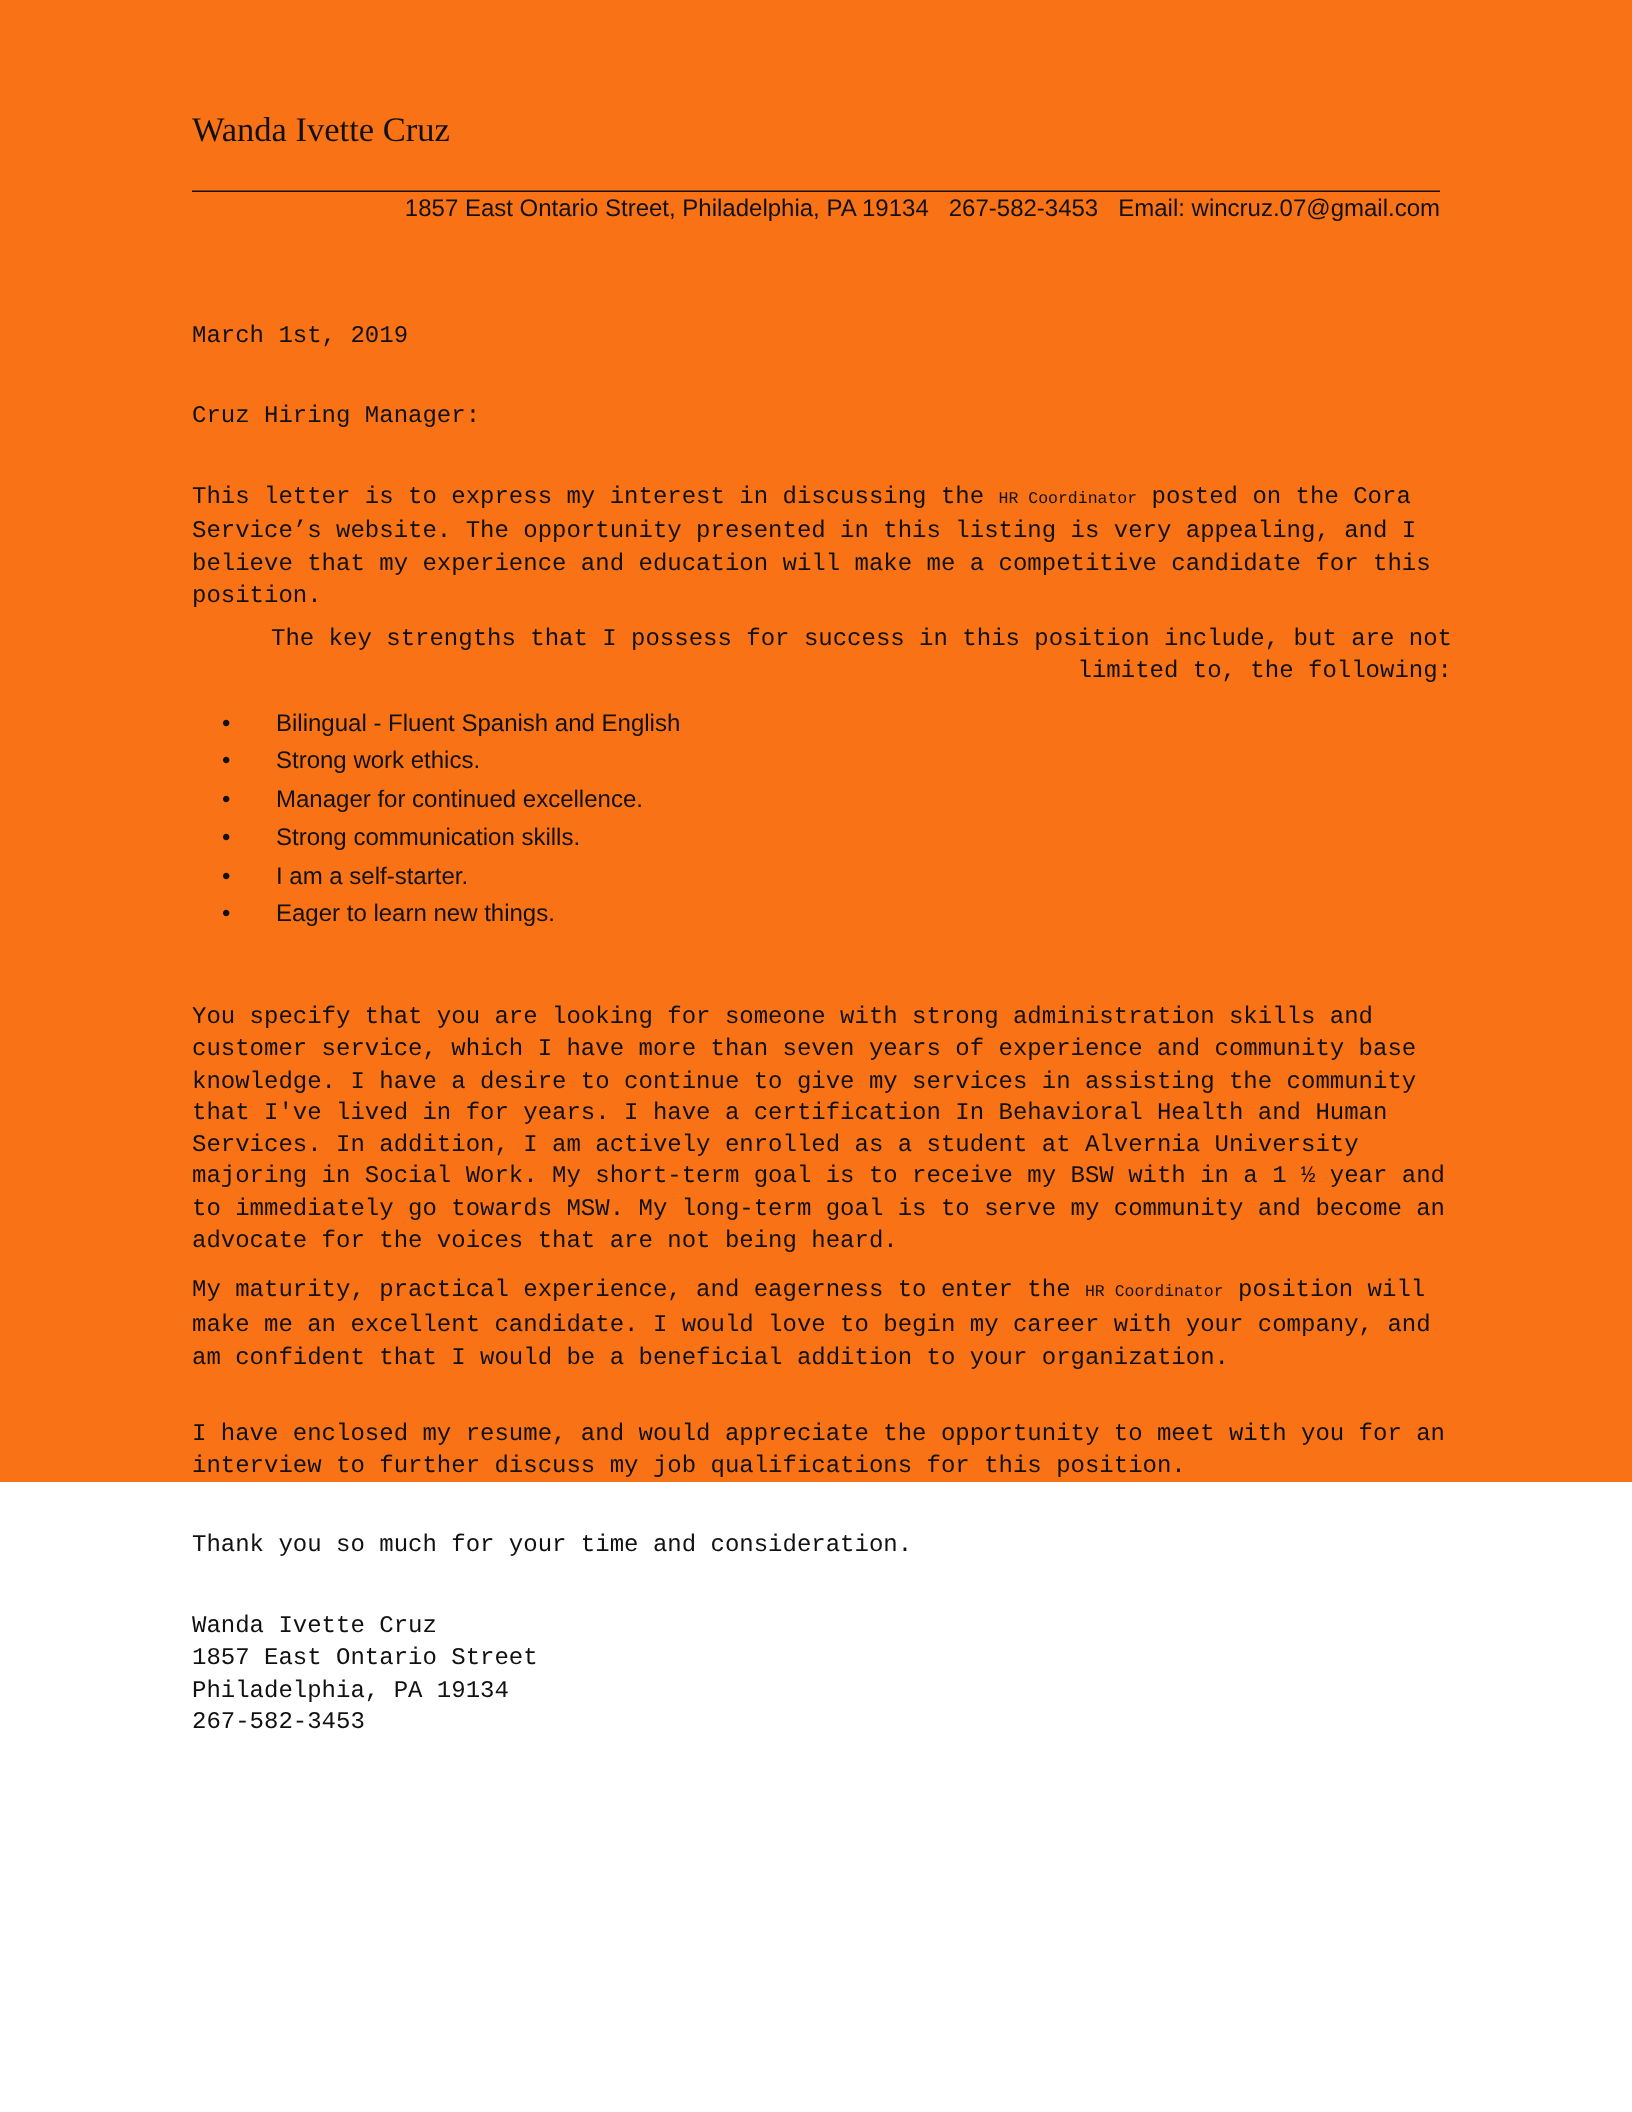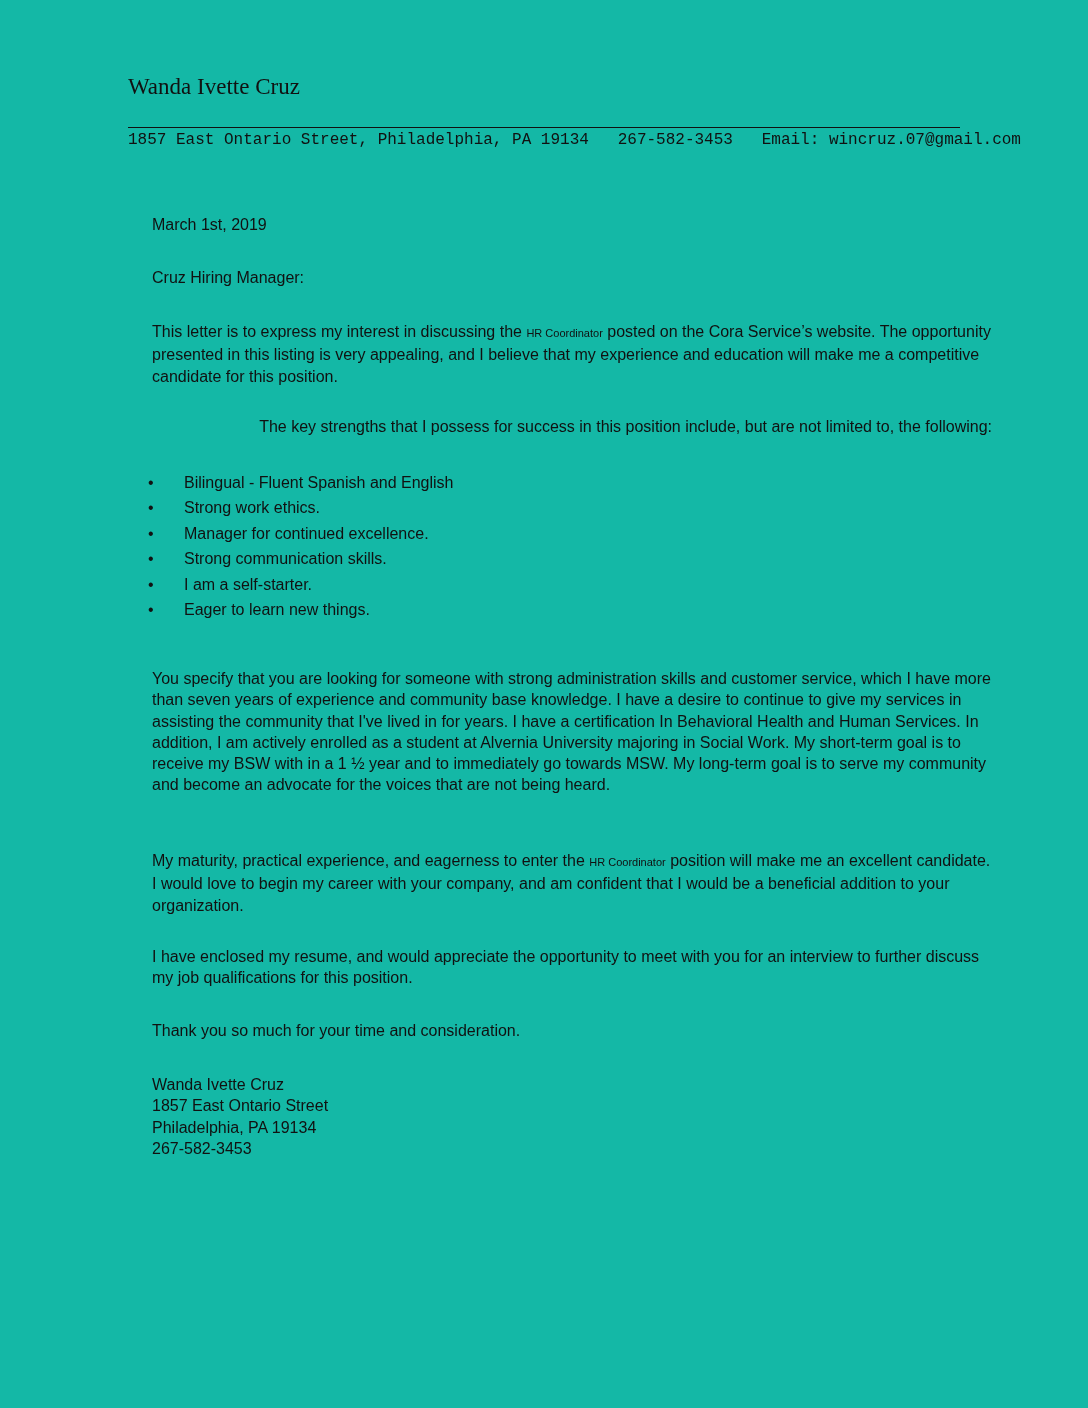--- a/index.html
+++ b/index.html
@@ -1,29 +1,29 @@
 <!DOCTYPE html>
 <html><head>
   <meta charset="utf-8">
   <style>
     html, body { margin: 0; padding: 0; background: #ffffff; }
     body { width: 1088px; height: 1408px; position: relative; color: #111; overflow: hidden; }
-    .page { position: absolute; left: 0; top: 0; width: 1088px; height: 1408px; background: #14b8a6; }
+    .page { position: absolute; left: 0; top: 0; width: 1088px; height: 988px; background: #f97316; }
     .name {
       position: absolute; left: 128px; top: 74px;
       font-family: "Liberation Serif", serif; font-size: 23px; color: #111;
     }
     .rule { position: absolute; left: 128px; top: 127px; width: 832px; height: 1px; background: #111; }
     .contact {
-      position: absolute; left: 128px; top: 131px; width: 832px; text-align: left;
-      font-family: Liberation Mono, monospace; font-size: 16px; color: #111; white-space: pre;
+      position: absolute; left: 128px; top: 131px; width: 832px; text-align: right;
+      font-family: Liberation Sans, sans-serif; font-size: 16px; color: #111; white-space: pre;
     }
     .body-text {
       position: absolute; left: 128px; width: 840px;
-      font-family: Liberation Sans, sans-serif; font-size: 16px; line-height: 21.3px; color: #111; margin-left: 24px;
+      font-family: Liberation Mono, monospace; font-size: 16px; line-height: 21.3px; color: #111;
     }
     .small { font-size: 11px; }
     .bullets { position: absolute; left: 128px; top: 472px; width: 800px; margin: 0; padding: 0; list-style: none;
       font-family: "Liberation Sans", sans-serif; font-size: 16px; color: #111; }
     .bullets li { position: relative; height: 25.4px; line-height: 21px; }
     .bullet-dot { position: absolute; left: 20px; top: 0; }
     .bullet-text { position: absolute; left: 56px; top: 0; }
     .sig-line { display: block; }
   </style>
 </head>

